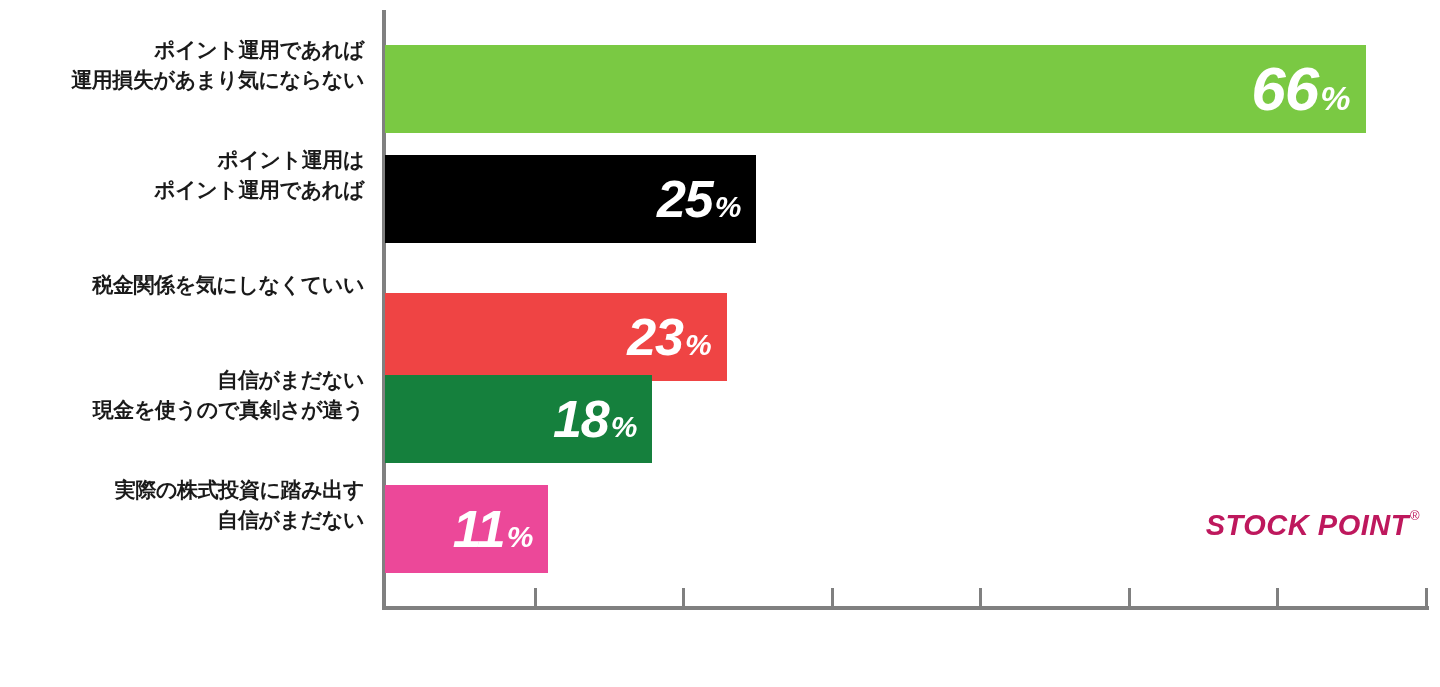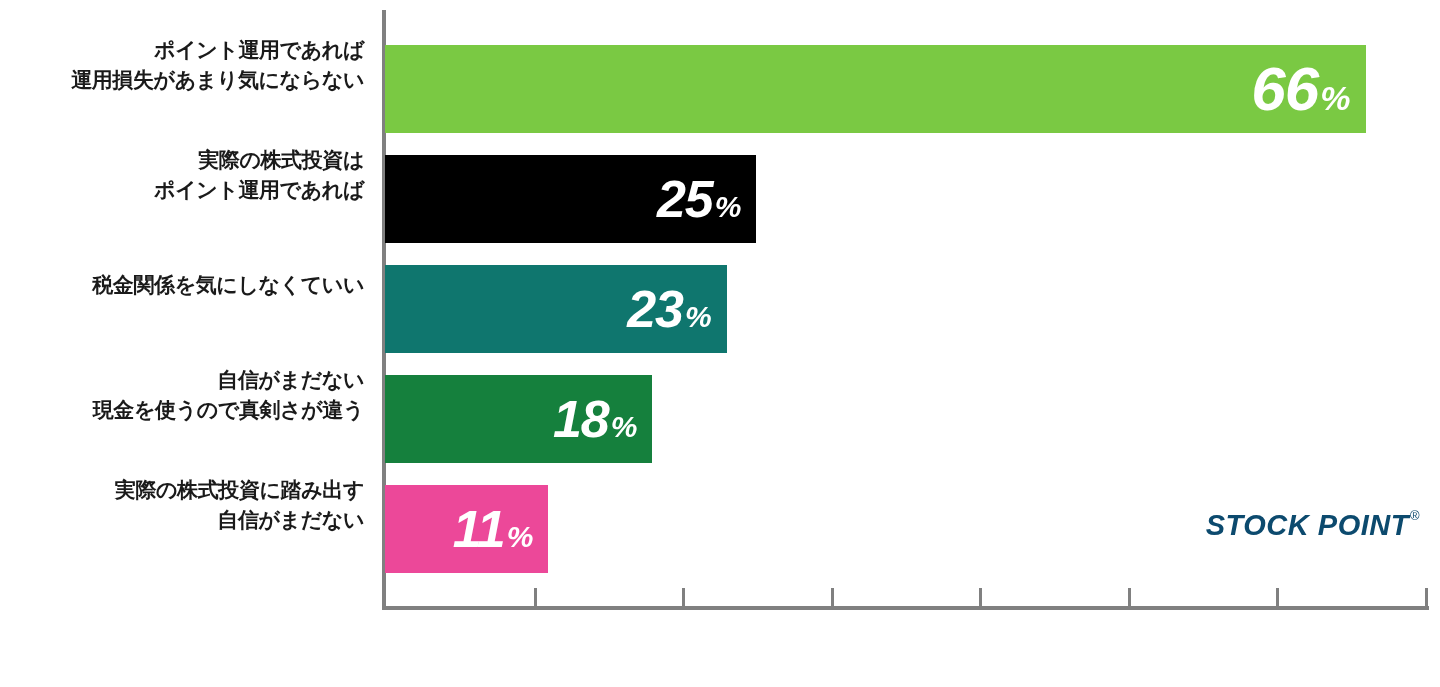--- a/index.html
+++ b/index.html
@@ -116,21 +116,21 @@
   .bar-value.big .pct {
     font-size: 34px;
     line-height: 34px;
   }
 
   
   .logo {
     position: absolute;
     right: 20px;
     bottom: 27px;
-    color: #0c4a6e;
+    color: #be185d;
     font-weight: bold;
     font-style: italic;
     font-size: 29px;
     letter-spacing: 0.5px;
     white-space: nowrap;
     display: flex;
     align-items: flex-start;
   }
   .logo .tm {
     font-size: 13px;
@@ -165,36 +165,36 @@
     <div class="bar" id="bar-0" style="width: 980.571px; background: rgb(122, 201, 67);">
       <span class="bar-value big">
         <span>66</span>
           <span class="pct">%</span>
       </span>
     </div>
   </div>
 
   <div class="bar-row" style="top:120px;">
     <div class="bar-label">
-      <span>実際の株式投資は</span>
+      <span>ポイント運用は</span>
       <span>ポイント運用であれば</span>
     </div>
     <div class="bar" id="bar-1" style="width: 371.429px; background: #000000;">
       <span class="bar-value">
         <span>25</span>
           <span class="pct">%</span>
       </span>
     </div>
   </div>
 
   <div class="bar-row" style="top:230px;">
     <div class="bar-label">
       <span>税金関係を気にしなくていい</span>
     </div>
-    <div class="bar" id="bar-2" style="width: 341.714px; background: #0f766e;">
+    <div class="bar" id="bar-2" style="width: 341.714px; background: #ef4444; margin-top: 28px;">
       <span class="bar-value">
         <span>23</span>
           <span class="pct">%</span>
       </span>
     </div>
   </div>
 
   <div class="bar-row" style="top:340px;">
     <div class="bar-label">
       <span>自信がまだない</span>

